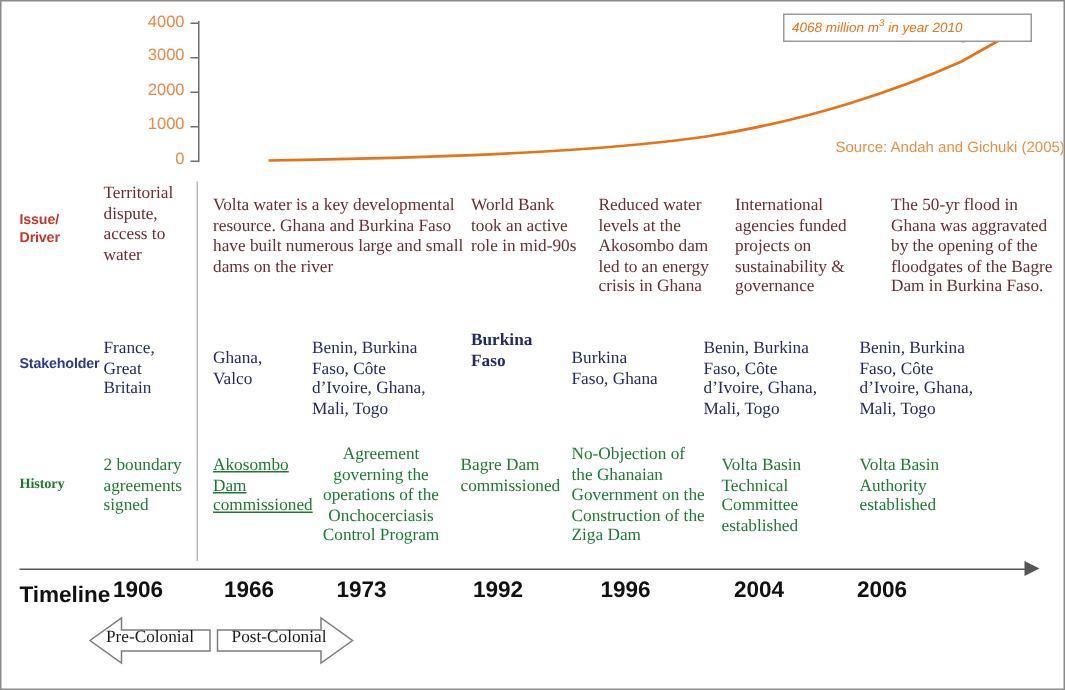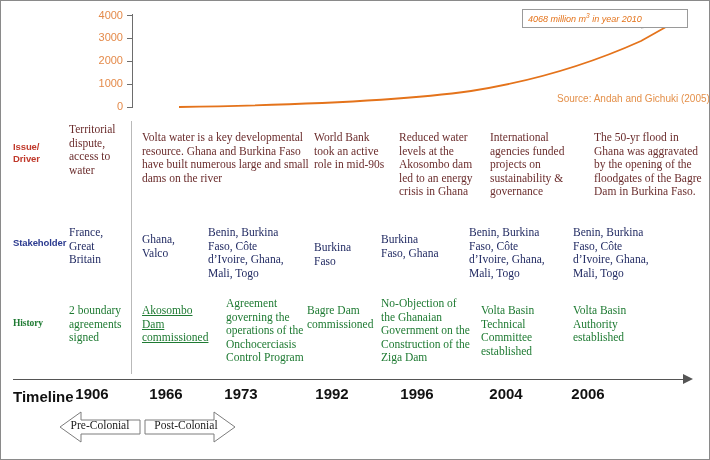--- a/index.html
+++ b/index.html
@@ -237,33 +237,33 @@
     <div class="cell" style="left:578px; top:130px; width:112px;margin-left:15px;">The 50-yr flood in Ghana was aggravated by the opening of the floodgates of the Bagre Dam in Burkina Faso.</div>
   </div>
 
   <div class="row" id="row-stakeholder" style="top:0;">
     <div class="row-label" style="top:236px;">
       <div>Stakeholder</div>
     </div>
     <div class="cell" style="left:68px;  top:225px; width:56px;">France, Great Britain</div>
     <div class="cell" style="left:141px; top:232px; width:56px;">Ghana, Valco</div>
     <div class="cell" style="left:207px; top:225px; width:88px;">Benin, Burkina Faso, Côte d’Ivoire, Ghana, Mali, Togo</div>
-    <div class="cell" style="left:313px; top:240px; width:52px;">Burkina Faso</div>
+    <div class="cell" style="left:313px; top:220px; width:52px;font-weight:bold;">Burkina Faso</div>
     <div class="cell" style="left:380px; top:232px; width:60px;">Burkina Faso, Ghana</div>
     <div class="cell" style="left:468px; top:225px; width:88px;">Benin, Burkina Faso, Côte d’Ivoire, Ghana, Mali, Togo</div>
     <div class="cell" style="left:572px; top:225px; width:88px;">Benin, Burkina Faso, Côte d’Ivoire, Ghana, Mali, Togo</div>
   </div>
 
   <div class="row" id="row-history" style="top:0;">
     <div class="row-label" style="top:316px;font-family:Liberation Serif, serif;">
       <div>History</div>
     </div>
     <div class="cell" style="left:68px;  top:303px; width:58px;">2 boundary agreements signed</div>
     <div class="cell" style="left:141px; top:303px; width:60px;text-decoration:underline;">Akosombo Dam commissioned</div>
-    <div class="cell" style="left:225px; top:296px; width:92px;">Agreement governing the operations of the Onchocerciasis Control Program</div>
+    <div class="cell" style="left:207px; top:296px; width:92px;text-align:center;">Agreement governing the operations of the Onchocerciasis Control Program</div>
     <div class="cell" style="left:306px; top:303px; width:62px;">Bagre Dam commissioned</div>
     <div class="cell" style="left:380px; top:296px; width:92px;">No-Objection of the Ghanaian Government on the Construction of the Ziga Dam</div>
     <div class="cell" style="left:480px; top:303px; width:68px;">Volta Basin Technical Committee established</div>
     <div class="cell" style="left:572px; top:303px; width:70px;">Volta Basin Authority established</div>
   </div>
 
   <div id="timeline-axis"></div>
   <div id="timeline-arrow"></div>
   <div id="timeline-label">Timeline</div>
 

